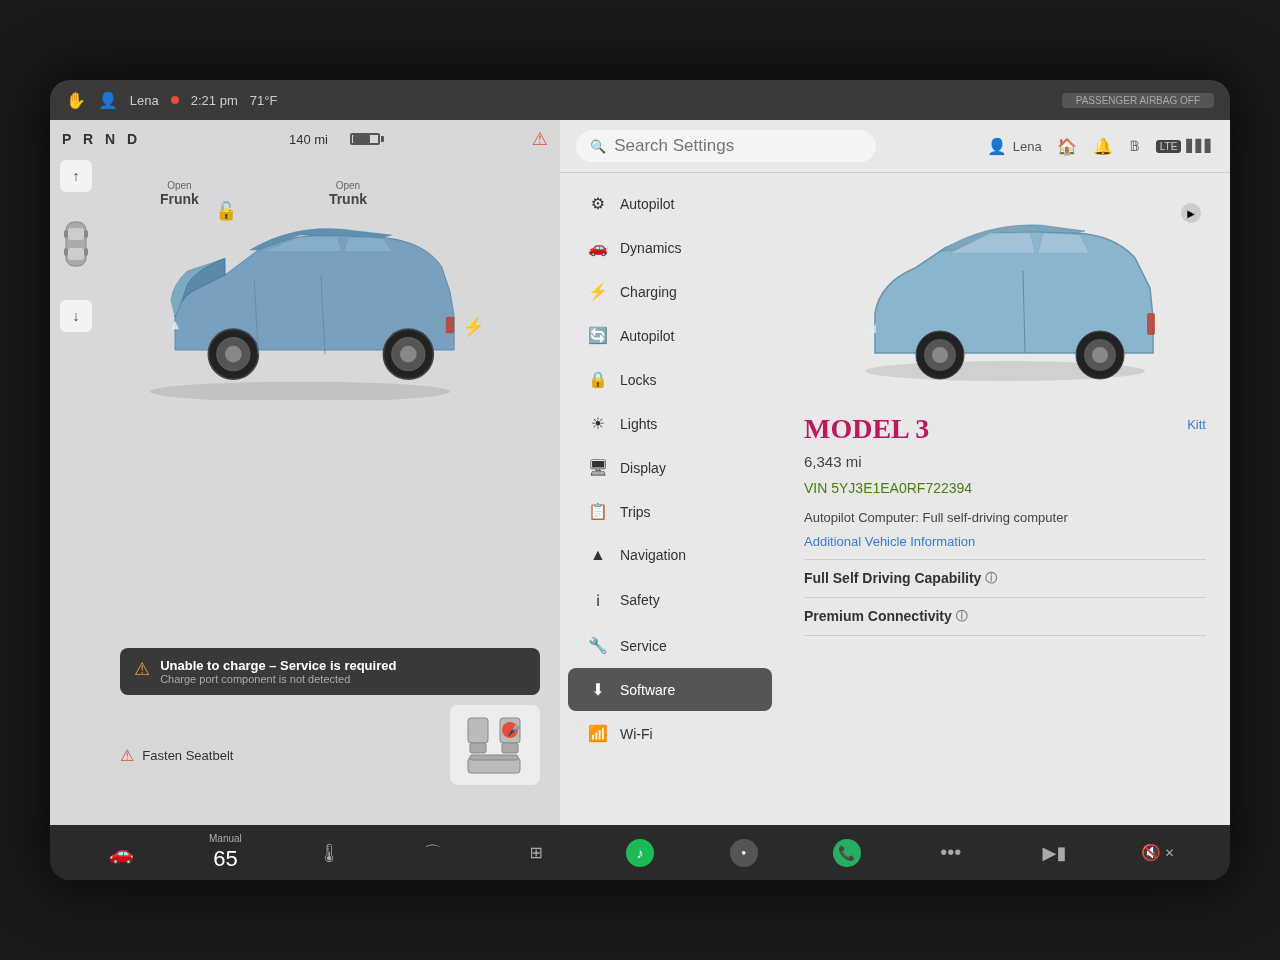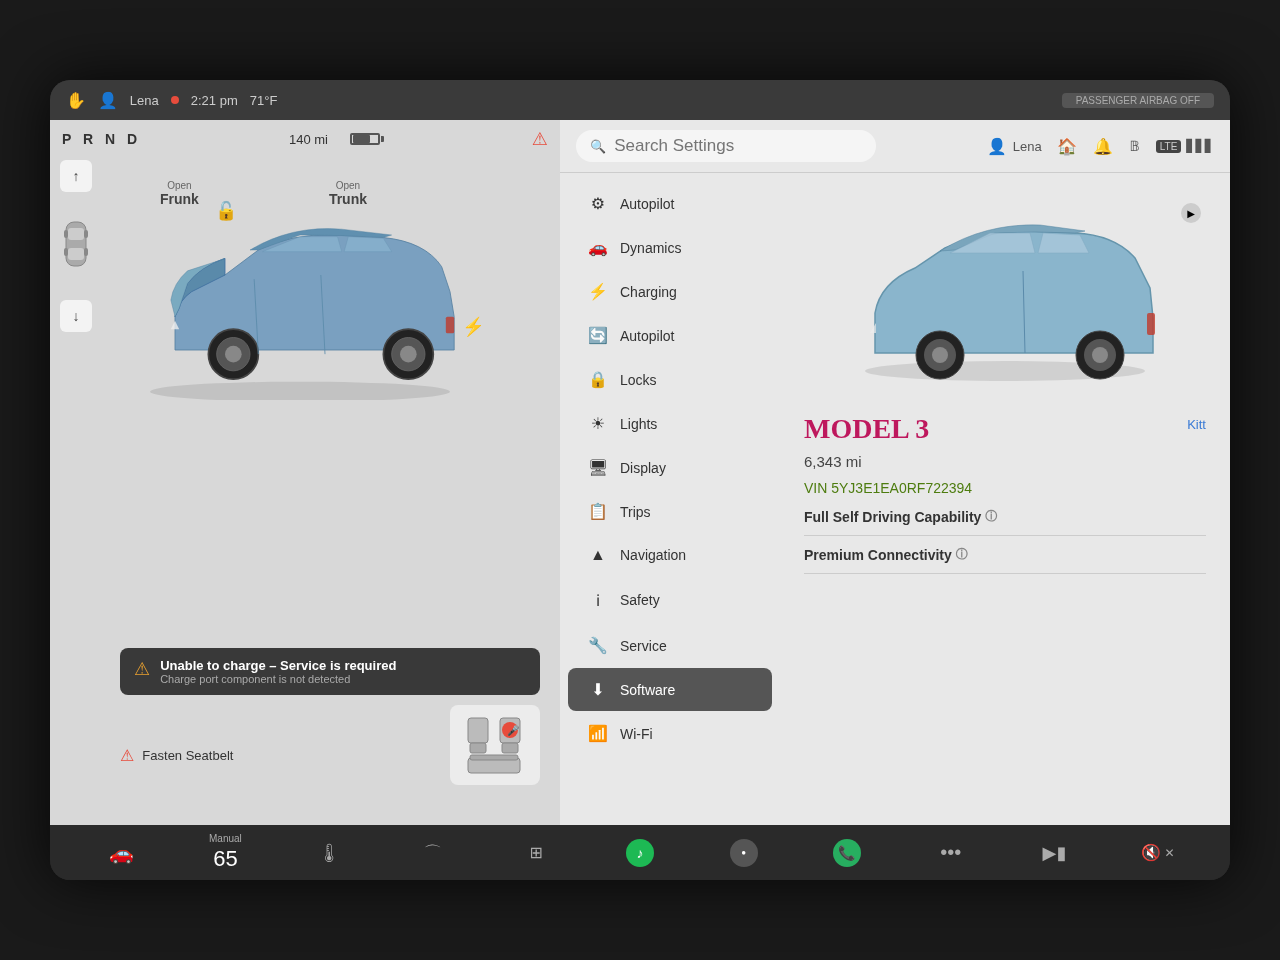--- a/index.html
+++ b/index.html
@@ -716,20 +716,27 @@
             <div class="model-name">MODEL 3</div>
             <span class="kitt-link">Kitt</span>
           </div>
 
           <div class="mileage">6,343 mi</div>
           <div class="vin">
             <span>VIN</span>
             <span>5YJ3E1EA0RF722394</span>
           </div>
 
+          <div class="info-section">
+            <div class="info-line">
+              <span>Autopilot Computer:</span>
+              <span>Full self-driving computer</span>
+            </div>
+            <div class="info-link">Additional Vehicle Information</div>
+          </div>
 
           <div class="info-section">
             <div class="info-title">
               <span>Full Self Driving Capability</span>
               <span style="color:#888;font-size:12px;">ⓘ</span>
             </div>
           </div>
 
           <div class="info-section">
             <div class="info-title">

